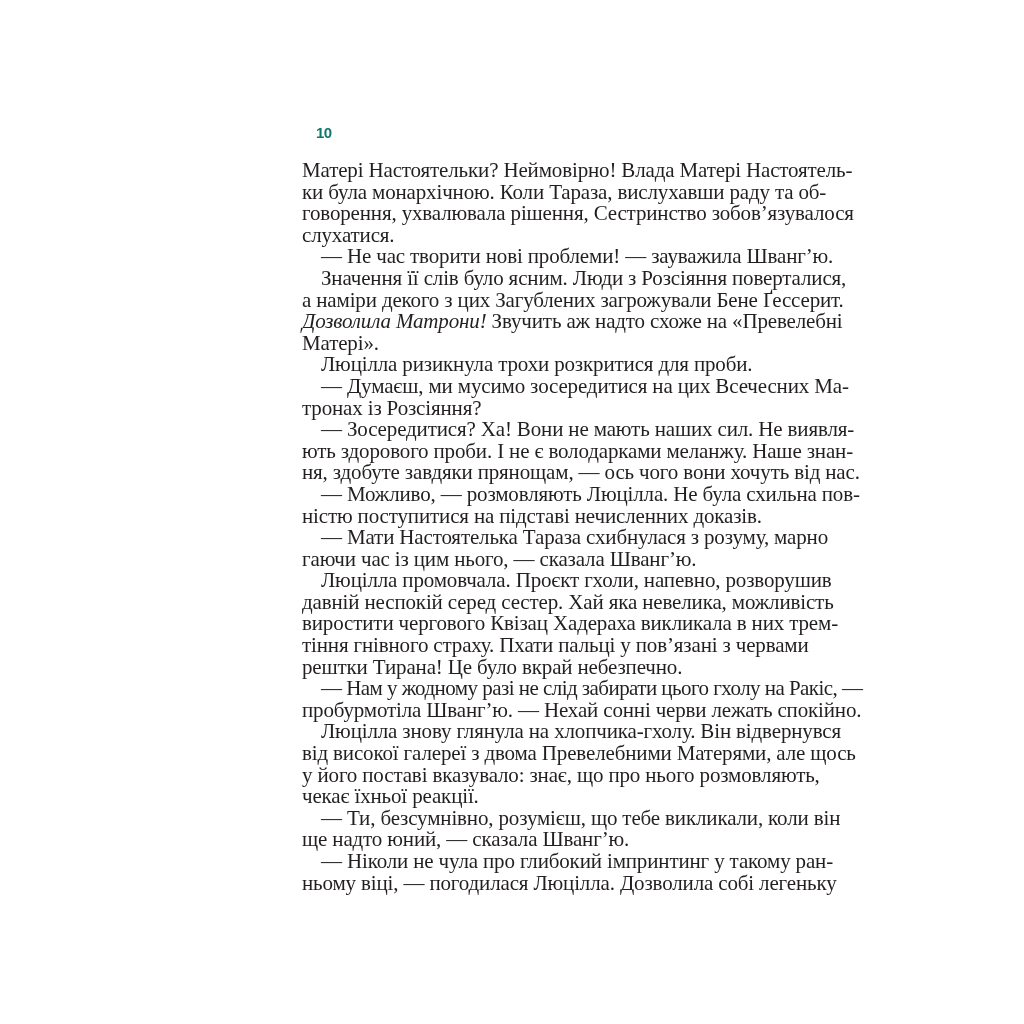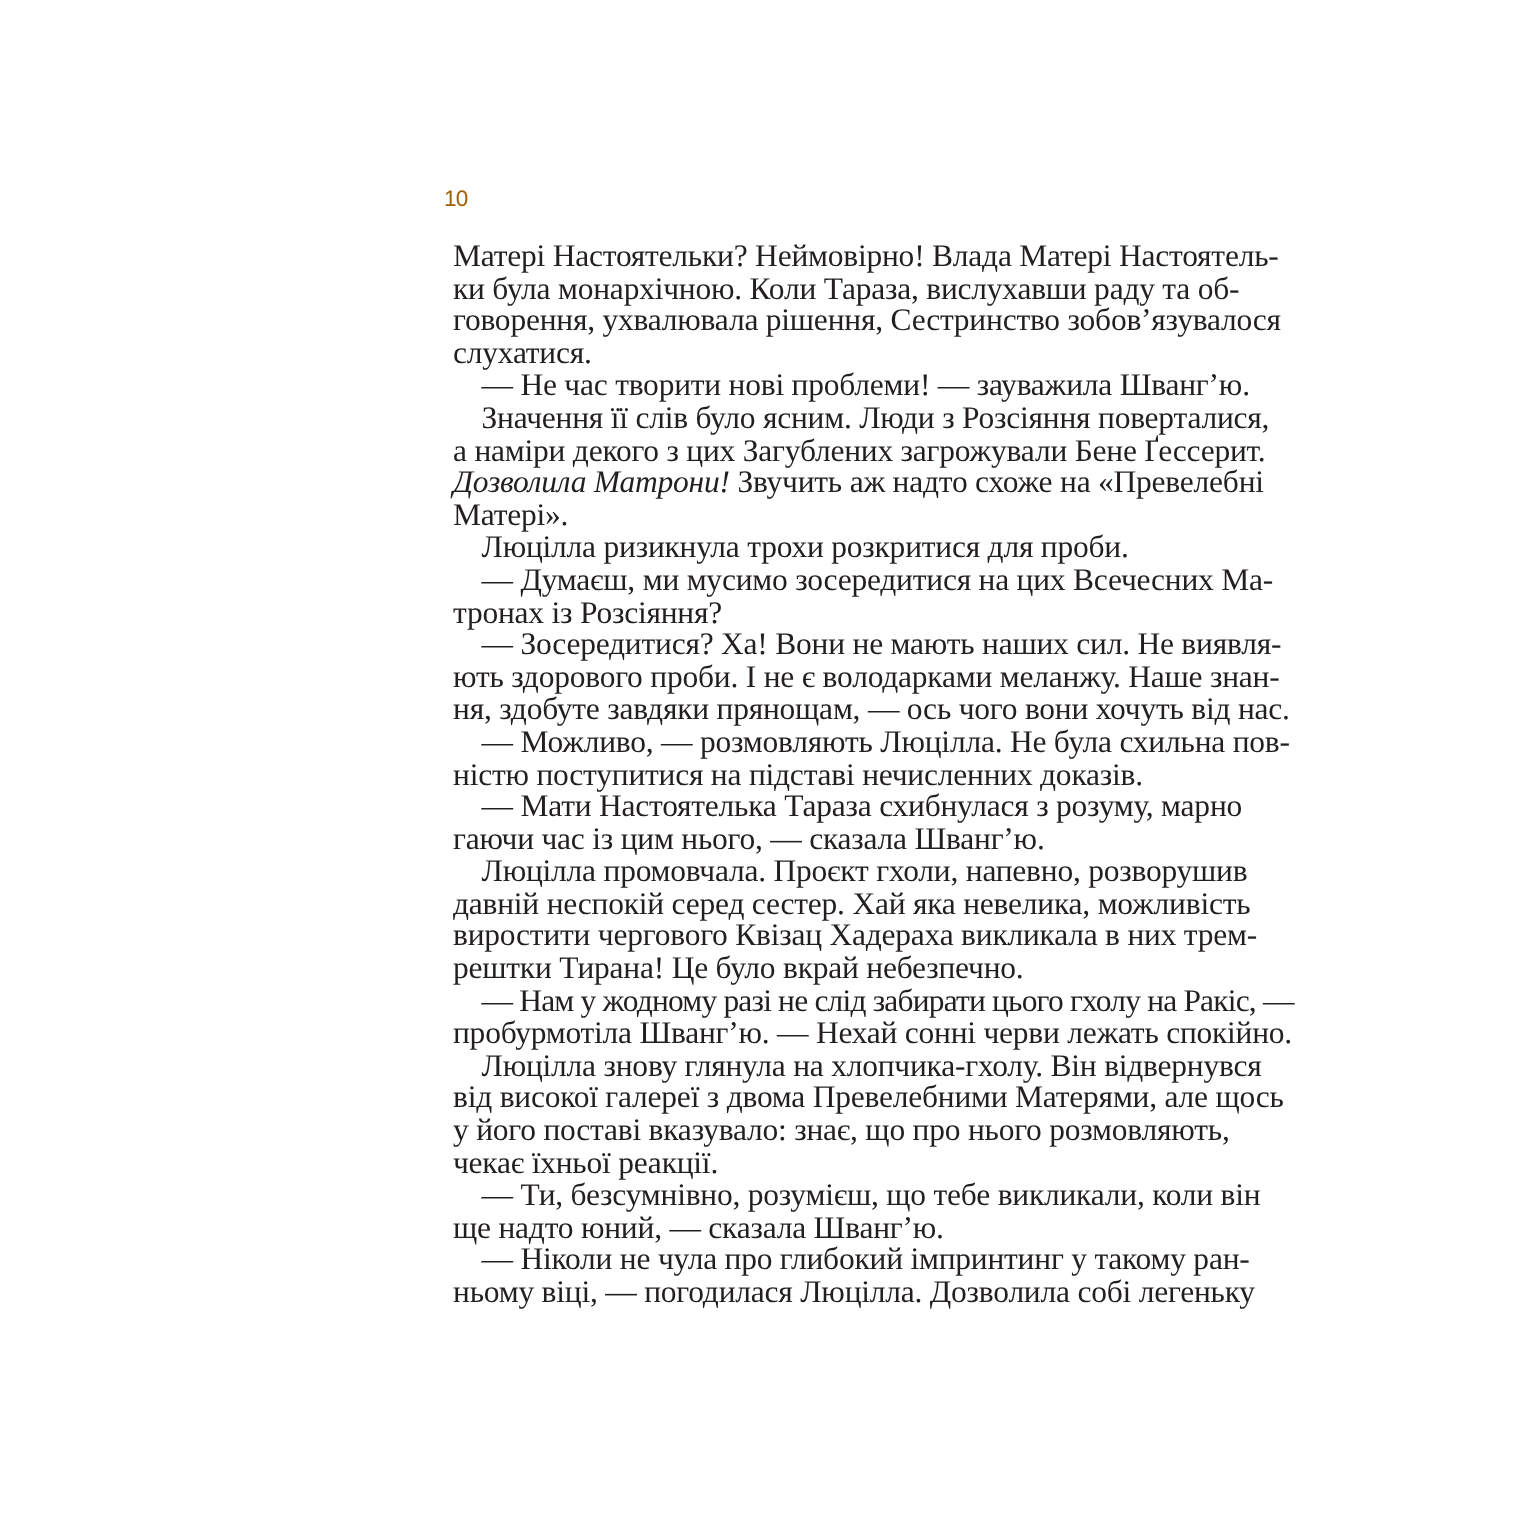--- a/index.html
+++ b/index.html
@@ -1,23 +1,23 @@
 <!DOCTYPE html>
 <html><head>
 <meta charset="utf-8">
 <style>
   html, body { margin:0; padding:0; }
   body {
     width:1024px; height:1024px; background:#ffffff; position:relative; overflow:hidden;
     font-family: "Liberation Serif", "DejaVu Serif", serif; color:#231f20;
   }
   .page-number {
-    position:absolute; left:296px; top:124px;
+    position:absolute; left:316px; top:124px;
     font-family: "Liberation Sans", "DejaVu Sans", sans-serif;
-    font-weight:normal; font-size:15px; letter-spacing:-0.5px; color:#a16207;
+    font-weight:bold; font-size:15px; letter-spacing:-0.5px; color:#0f766e;
   }
   .text-block {
     position:absolute; left:302px; top:160px; width:451px;
   }
   .line {
     height:21.6px; line-height:21.6px; font-size:21px; white-space:nowrap;
     text-align:justify; text-align-last:justify; letter-spacing:-0.15px;
   }
   .line.last { text-align-last:left; }
   .line.indent { padding-left:19px; }
@@ -44,20 +44,21 @@
       <div class="line indent">— Зосередитися? Ха! Вони не мають наших сил. Не виявля-</div>
       <div class="line">ють здорового проби. І не є володарками меланжу. Наше знан-</div>
       <div class="line last">ня, здобуте завдяки прянощам, — ось чого вони хочуть від нас.</div>
       <div class="line indent">— Можливо, — розмовляють Люцілла. Не була схильна пов-</div>
       <div class="line last">ністю поступитися на підставі нечисленних доказів.</div>
       <div class="line indent">— Мати Настоятелька Тараза схибнулася з розуму, марно</div>
       <div class="line last">гаючи час із цим нього, — сказала Шванг’ю.</div>
       <div class="line indent">Люцілла промовчала. Проєкт гхоли, напевно, розворушив</div>
       <div class="line">давній неспокій серед сестер. Хай яка невелика, можливість</div>
       <div class="line">виростити чергового Квізац Хадераха викликала в них трем-</div>
+      <div class="line">тіння гнівного страху. Пхати пальці у пов’язані з червами</div>
       <div class="line last">рештки Тирана! Це було вкрай небезпечно.</div>
       <div class="line indent" style="letter-spacing: -0.543955px;">— Нам у жодному разі не слід забирати цього гхолу на Ракіс, —</div>
       <div class="line last" style="letter-spacing: -0.160776px; font-family: Liberation Serif, serif;">пробурмотіла Шванг’ю. — Нехай сонні черви лежать спокійно.</div>
       <div class="line indent">Люцілла знову глянула на хлопчика-гхолу. Він відвернувся</div>
       <div class="line">від високої галереї з двома Превелебними Матерями, але щось</div>
       <div class="line">у його поставі вказувало: знає, що про нього розмовляють,</div>
       <div class="line last">чекає їхньої реакції.</div>
       <div class="line indent">— Ти, безсумнівно, розумієш, що тебе викликали, коли він</div>
       <div class="line last">ще надто юний, — сказала Шванг’ю.</div>
       <div class="line indent">— Ніколи не чула про глибокий імпринтинг у такому ран-</div>

